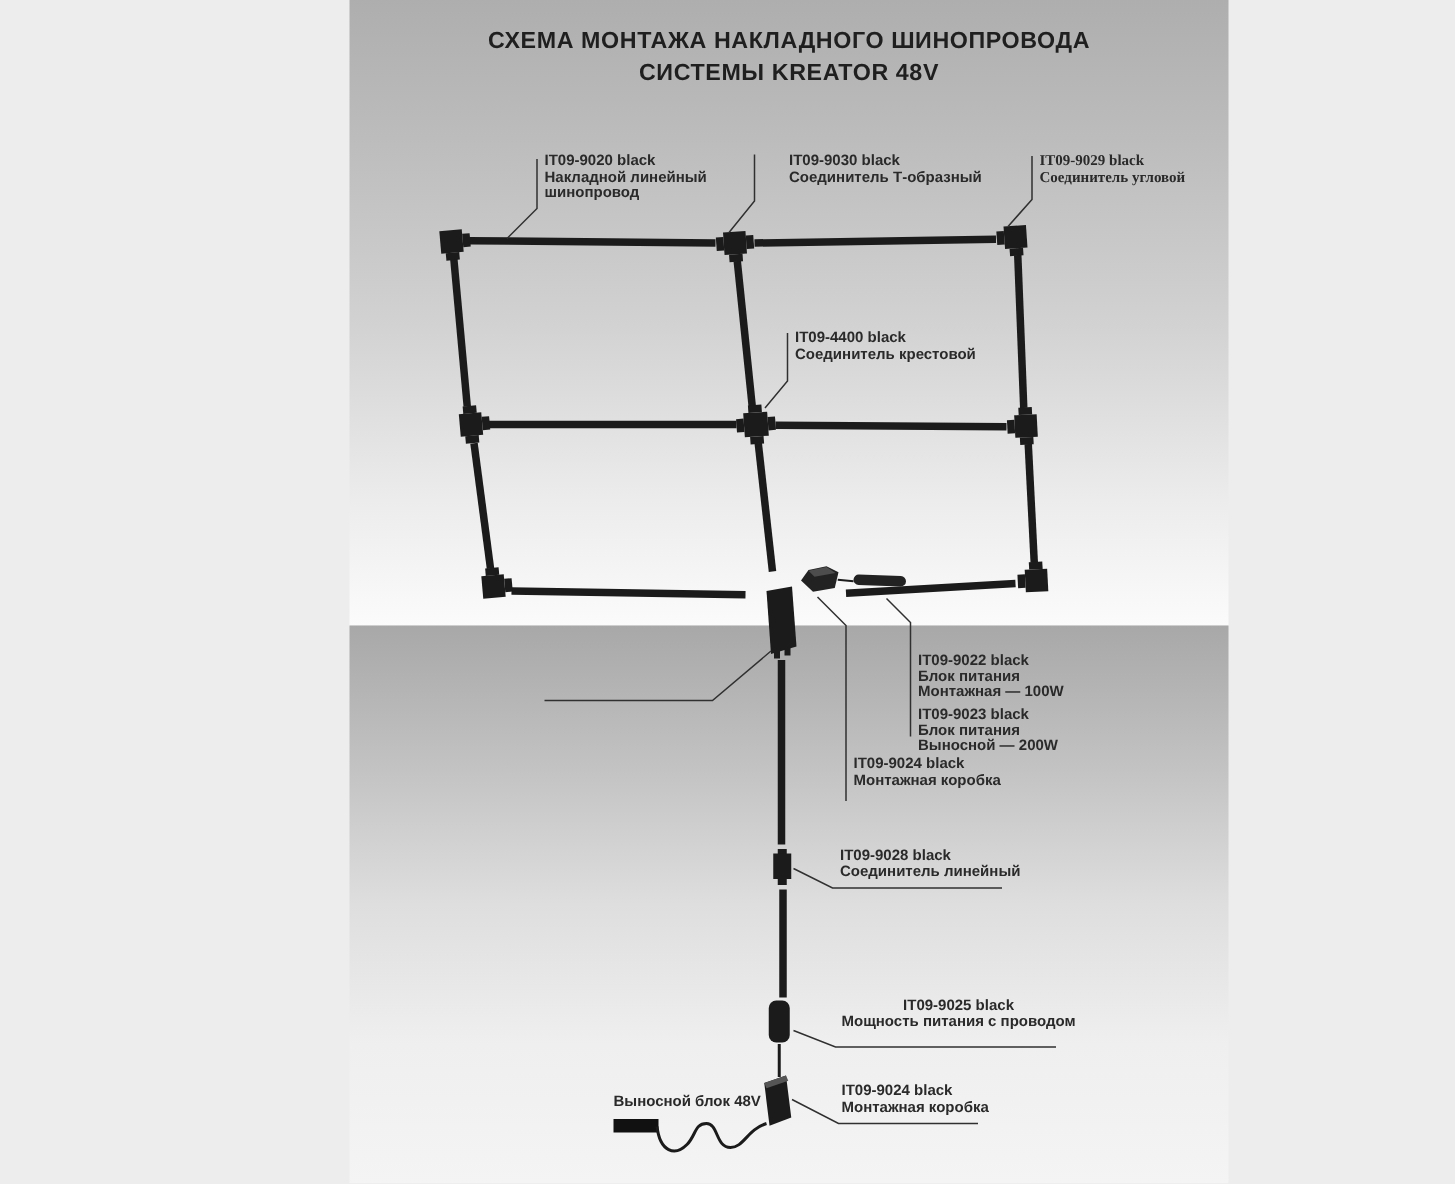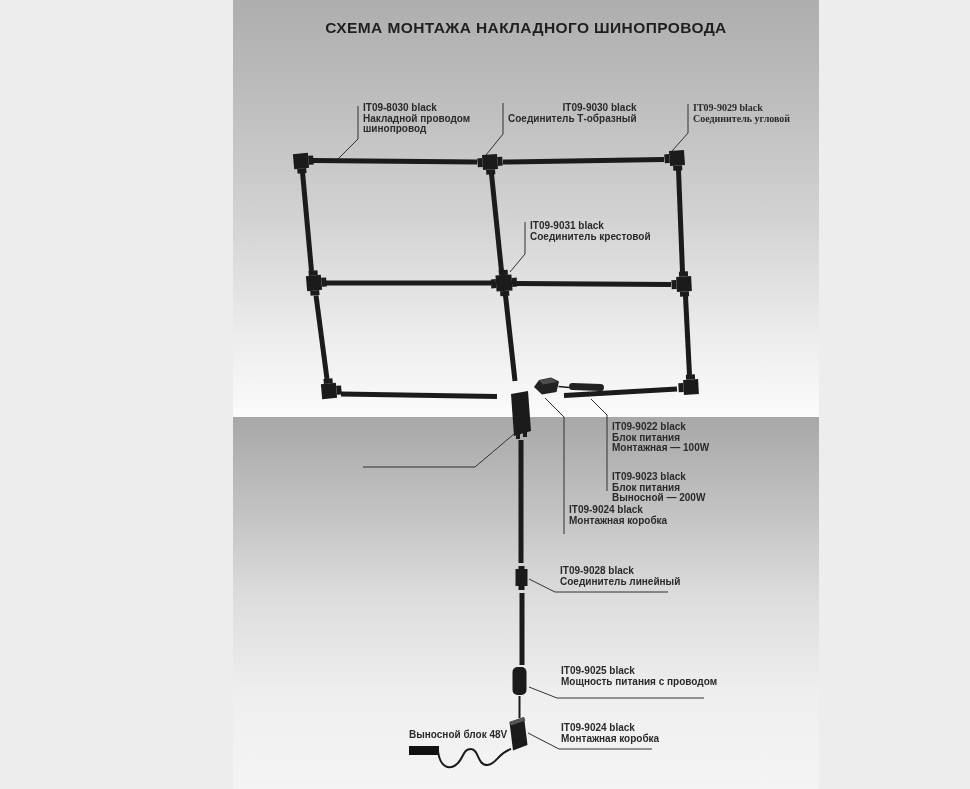--- a/index.html
+++ b/index.html
@@ -22,20 +22,21 @@
 
 <div class="stage">
 
   <div class="panel">
     <div class="ceiling"></div>
     <div class="wall"></div>
   </div>
 
   <div class="title">
     <div>СХЕМА  МОНТАЖА НАКЛАДНОГО ШИНОПРОВОДА</div>
+    <div>СИСТЕМЫ KREATOR 48V</div>
   </div>
 
   <svg class="layer" width="970" height="789" viewBox="0 0 970 789">
     <g stroke="#1b1b1b" stroke-width="5">
 
       <line x1="272" y1="160.5" x2="436" y2="162"></line>
       <line x1="462" y1="162" x2="623" y2="159.5"></line>
       <line x1="285" y1="283" x2="450" y2="283"></line>
       <line x1="476" y1="283.5" x2="630" y2="284.5"></line>
       <line x1="300" y1="394" x2="456" y2="396.5"></line>
@@ -139,42 +140,42 @@
       <polyline points="473,434 434,467 322,467"></polyline>
       <polyline points="550,399 566,415 566,491"></polyline>
       <polyline points="504,398 523,417 523,534"></polyline>
       <polyline points="488,579 514,592 627,592"></polyline>
       <polyline points="488,687 516,698 663,698"></polyline>
       <polyline points="487,733 518,749 611,749"></polyline>
     </g>
   </svg>
 
   <div class="lbl" style="left:322px;top:103px;">
-    <div class="pn">IT09-8030 black</div>
-    <div class="ds">Накладной проводом</div>
+    <div class="pn">IT09-9020 black</div>
+    <div class="ds">Накладной линейный</div>
     <div class="ds">шинопровод</div>
   </div>
 
-  <div class="lbl" style="left:467px;top:103px;text-align:right;">
+  <div class="lbl" style="left:485px;top:103px;">
     <div class="pn">IT09-9030 black</div>
     <div class="ds">Соединитель Т-образный</div>
   </div>
 
   <div class="lbl" style="left:652px;top:103px;font-family:Liberation Serif, serif;">
     <div class="pn">IT09-9029 black</div>
     <div class="ds">Соединитель угловой</div>
   </div>
 
   <div class="lbl" style="left:489px;top:221px;">
-    <div class="pn">IT09-9031 black</div>
+    <div class="pn">IT09-4400 black</div>
     <div class="ds">Соединитель крестовой</div>
   </div>
 
 
-  <div class="lbl" style="left:571px;top:422px;">
+  <div class="lbl" style="left:571px;top:436px;">
     <div class="pn">IT09-9022 black</div>
     <div class="ds">Блок питания</div>
     <div class="ds">Монтажная — 100W</div>
   </div>
 
   <div class="lbl" style="left:571px;top:472px;">
     <div class="pn">IT09-9023 black</div>
     <div class="ds">Блок питания</div>
     <div class="ds">Выносной — 200W</div>
   </div>
@@ -182,21 +183,21 @@
   <div class="lbl" style="left:528px;top:505px;">
     <div class="pn">IT09-9024 black</div>
     <div class="ds">Монтажная коробка</div>
   </div>
 
   <div class="lbl" style="left:519px;top:566px;">
     <div class="pn">IT09-9028 black</div>
     <div class="ds">Соединитель линейный</div>
   </div>
 
-  <div class="lbl" style="left:520px;top:666px;">
+  <div class="lbl" style="left:520px;top:666px;text-align:center;">
     <div class="pn">IT09-9025 black</div>
     <div class="ds">Мощность питания с проводом</div>
   </div>
 
   <div class="lbl" style="left:520px;top:723px;">
     <div class="pn">IT09-9024 black</div>
     <div class="ds">Монтажная коробка</div>
   </div>
 
   <div class="lbl" style="left:368px;top:730px;">

